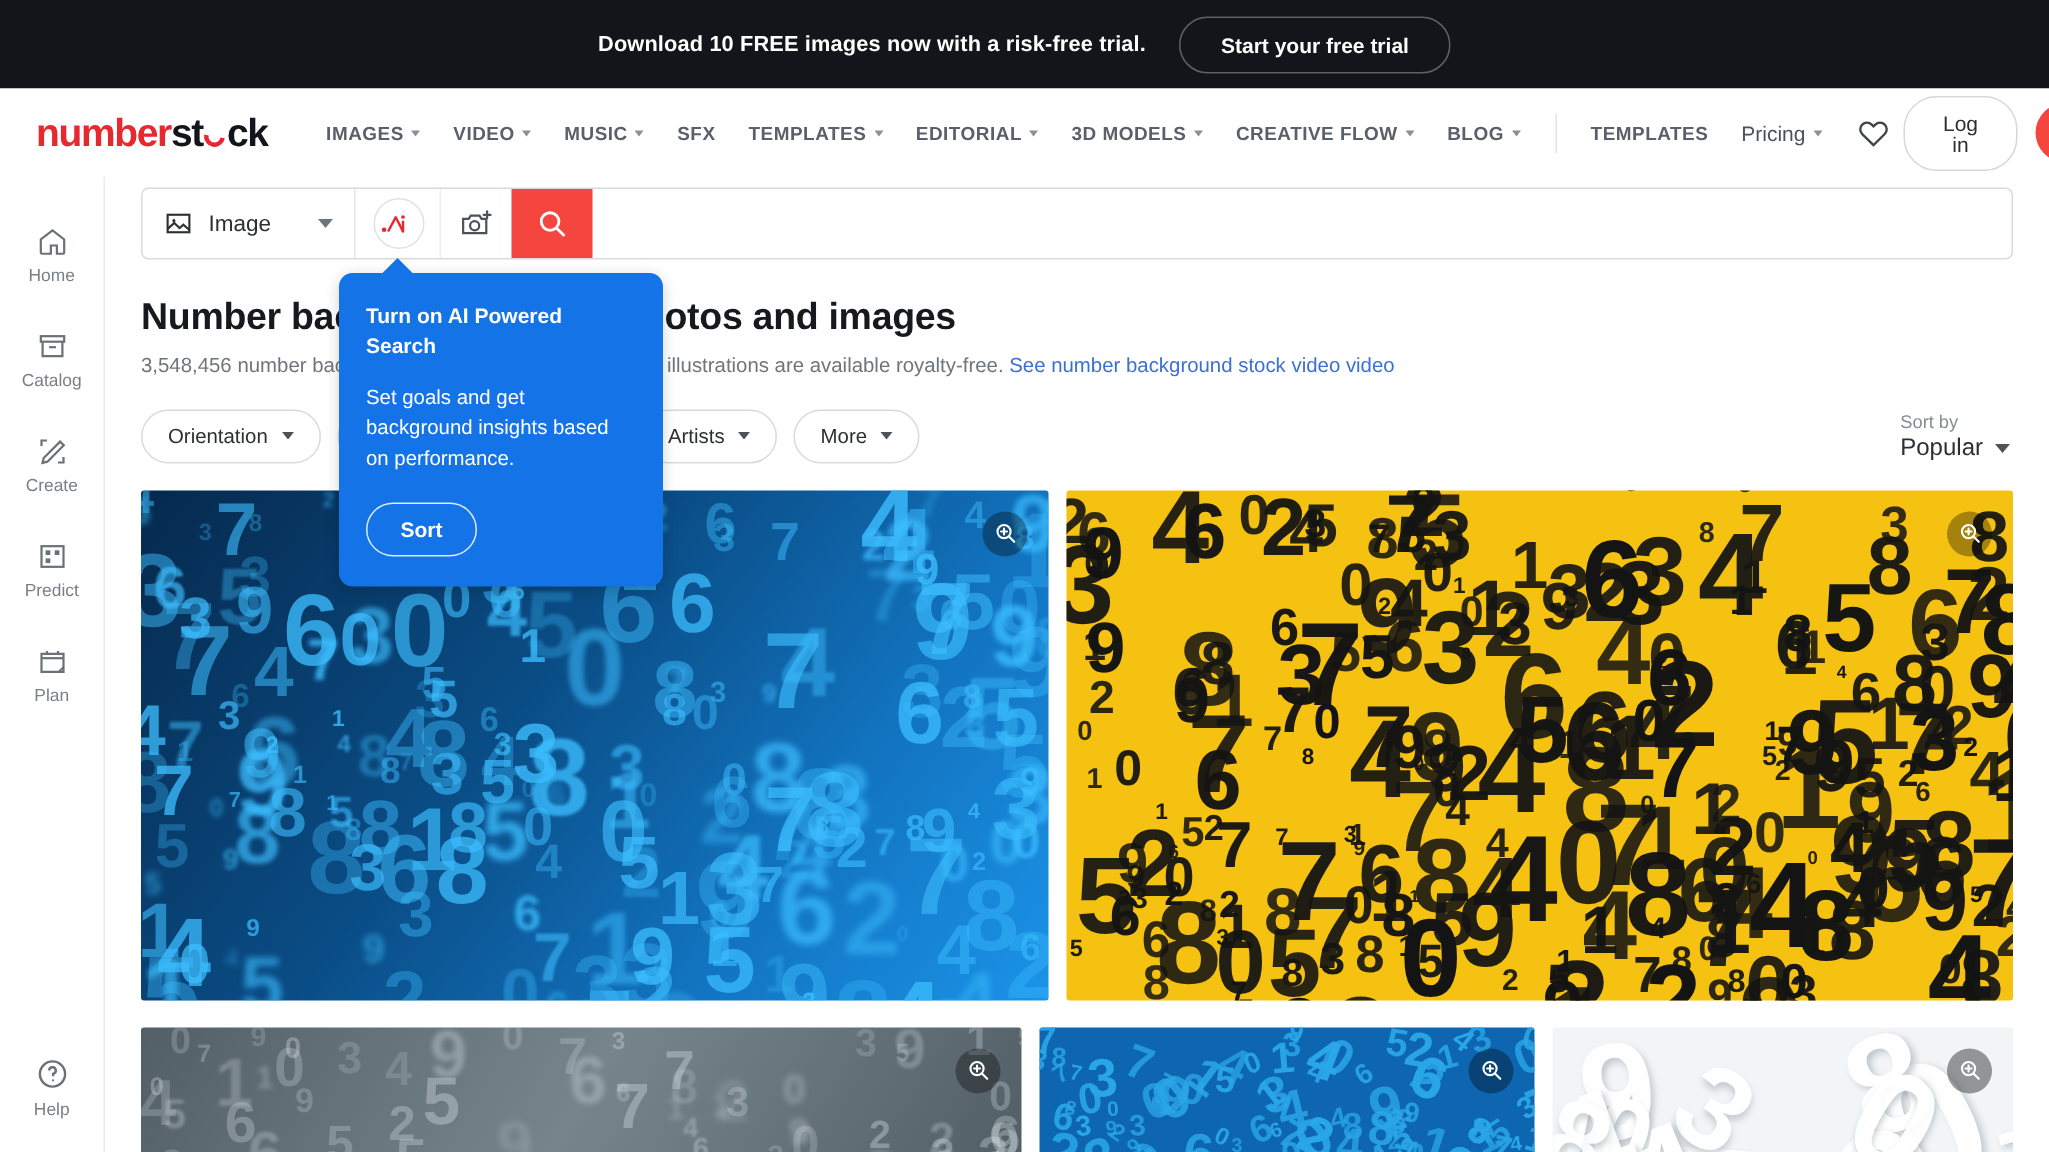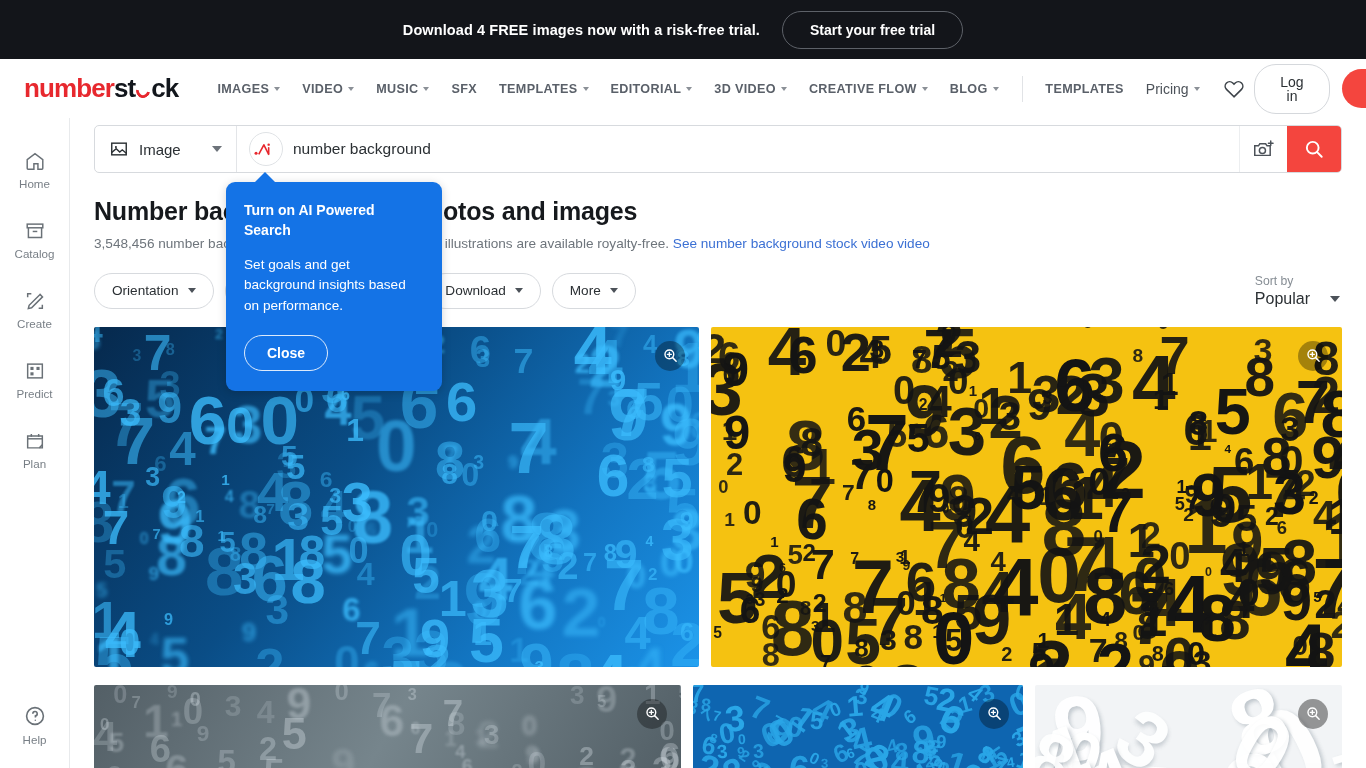--- a/index.html
+++ b/index.html
@@ -165,21 +165,21 @@
     padding: 10px 17px; font-size: 13.6px; color: #2b3034;
     background: #fff; cursor: pointer; white-space: nowrap; line-height: 1;
   }
   .pill .chev2 {
     width: 0; height: 0; border-left: 4.4px solid transparent;
     border-right: 4.4px solid transparent; border-top: 5.4px solid #4c5259;
   }
   .sortbox { margin-left: auto; text-align: left; padding-right: 2px; }
   .sort-label { font-size: 12.2px; color: #868d94; }
   .sort-value {
-    font-size: 16px; color: #2b3034; display: flex; align-items: center; gap: 20px;
+    font-size: 16px; color: #2b3034; display: flex; align-items: center; gap: 8px;
     cursor: pointer; margin-top: 2px;
   }
   .sort-value .chev2 {
     width: 0; height: 0; border-left: 5px solid transparent;
     border-right: 5px solid transparent; border-top: 6px solid #4c5259;
   }
 
   
   .grid-row { display: flex; gap: 12px; margin: 18px 24px 0 24px; }
   .tile { position: relative; overflow: hidden; border-radius: 2px; cursor: pointer; }
@@ -228,21 +228,21 @@
     margin-top: 18px; display: inline-block;
     border: 1px solid rgba(255,255,255,.85); border-radius: 22px;
     padding: 10px 22px; font-size: 14px; font-weight: 700;
     color: #fff; background: transparent; cursor: pointer; line-height: 1;
   }
 </style>
 </head>
 <body>
 
 <div class="promo-banner">
-  <span class="promo-text">Download 4 FREE images now with a risk-free trial.</span>
+  <span class="promo-text">Download 10 FREE images now with a risk-free trial.</span>
   <button class="promo-cta">Start your free trial</button>
 </div>
 
 <div class="navbar">
 
   <div class="logo">
     <span class="a">number</span>
       <span class="b">st</span>
       <span class="ocirc"></span>
       <span class="b">ck</span>
@@ -266,21 +266,21 @@
     </div>
     <div class="nav-item">
       <span>TEMPLATES</span>
       <i class="chev"></i>
     </div>
     <div class="nav-item">
       <span>EDITORIAL</span>
       <i class="chev"></i>
     </div>
     <div class="nav-item">
-      <span>3D VIDEO</span>
+      <span>3D MODELS</span>
       <i class="chev"></i>
     </div>
     <div class="nav-item">
       <span>CREATIVE FLOW</span>
       <i class="chev"></i>
     </div>
     <div class="nav-item">
       <span>BLOG</span>
       <i class="chev"></i>
     </div>
@@ -379,21 +379,20 @@
 
     <div class="ai-badge">
       <svg width="26" height="18" viewBox="0 0 34 22">
         <circle cx="4" cy="16.5" r="2" fill="#e7282e"></circle>
         <path d="M7.5 18 14.2 5.5 20.5 18" fill="none" stroke="#e7282e" stroke-width="2.1" stroke-linejoin="round"></path>
         <path d="M20.5 18V9.5" fill="none" stroke="#e7282e" stroke-width="2.1" stroke-linecap="round"></path>
         <circle cx="20.5" cy="5.3" r="1.6" fill="#e7282e"></circle>
       </svg>
     </div>
 
-    <input class="search-input" value="number background" placeholder="Search for images" style="">
 
     <div class="camera-btn">
       <svg width="24" height="24" viewBox="0 0 26 24" fill="none" stroke="#4c5259" stroke-width="1.6">
         <path d="M3 8.6h4l1.5-2.3h6.3L16.3 8.6h3.4v10.3H3z"></path>
         <circle cx="11.3" cy="13.6" r="3.3"></circle>
         <path d="M20.3 3.2v5M17.8 5.7h5" stroke-linecap="round"></path>
       </svg>
     </div>
 
     <button class="search-btn">
@@ -417,21 +416,21 @@
     </div>
     <div class="pill">
       <span>Color</span>
       <i class="chev2"></i>
     </div>
     <div class="pill">
       <span>People</span>
       <i class="chev2"></i>
     </div>
     <div class="pill">
-      <span>Download</span>
+      <span>Artists</span>
       <i class="chev2"></i>
     </div>
     <div class="pill">
       <span>More</span>
       <i class="chev2"></i>
     </div>
 
     <div class="sortbox">
       <div class="sort-label">Sort by</div>
       <div class="sort-value">
@@ -1133,14 +1132,14 @@
           <path d="M15 15 20 20" stroke-linecap="round"></path>
         </svg>
       </div>
     </div>
   </div>
 </div>
 
 <div class="tooltip">
   <div class="tt-title">Turn on AI Powered Search</div>
   <div class="tt-body">Set goals and get background insights based on performance.</div>
-  <button class="tt-close">Close</button>
+  <button class="tt-close">Sort</button>
 </div>
 
 </body></html>

